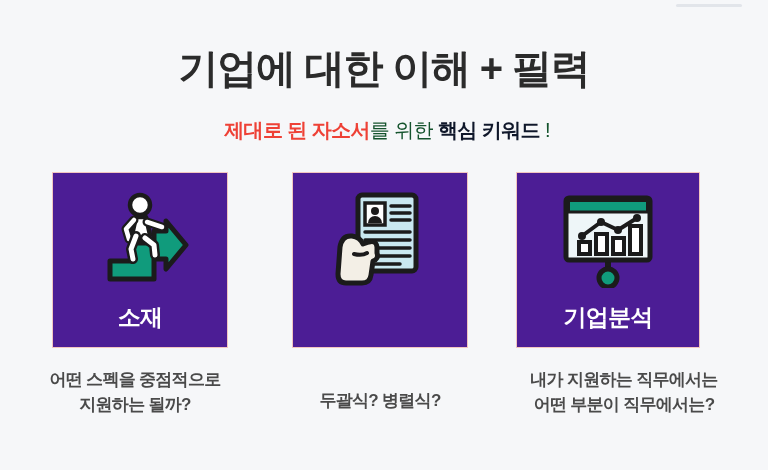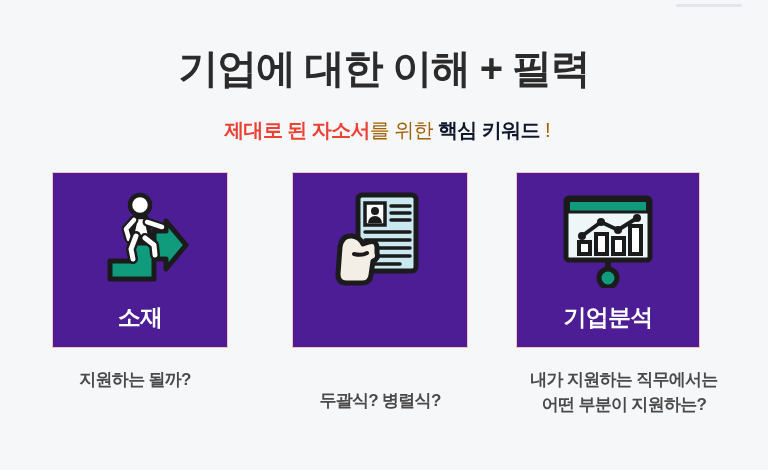--- a/index.html
+++ b/index.html
@@ -60,21 +60,21 @@
     color: #3a3a3a;
     white-space: nowrap;
   }
   .subtitle .accent {
     color: #ee4136;
     font-weight: 700;
     margin-left: 6px;
   }
   .subtitle .mid {
     font-weight: 400;
-    color: #a16207;
+    color: #14532d;
   }
   .subtitle .strong {
     font-weight: 700;
     color: #0f172a;
   }
 
   
   .cards {
     position: absolute;
     top: 172px;
@@ -225,25 +225,26 @@
           <circle cx="60" cy="38" r="4" fill="#1b1b1b"></circle>
           <circle cx="79" cy="26" r="4" fill="#1b1b1b"></circle>
         </svg>
       </div>
       <div class="card-label">기업분석</div>
     </div>
 
   </div>
 
   <div class="caption cap-1">
+    <span>어떤 스펙을 중점적으로</span>
     <span>지원하는 될까?</span>
   </div>
 
   <div class="caption cap-2">
     <span>두괄식? 병렬식?</span>
   </div>
 
   <div class="caption cap-3">
     <span>내가 지원하는 직무에서는</span>
-    <span>어떤 부분이 지원하는?</span>
+    <span>어떤 부분이 직무에서는?</span>
   </div>
 
 </div>
 
 </body></html>

